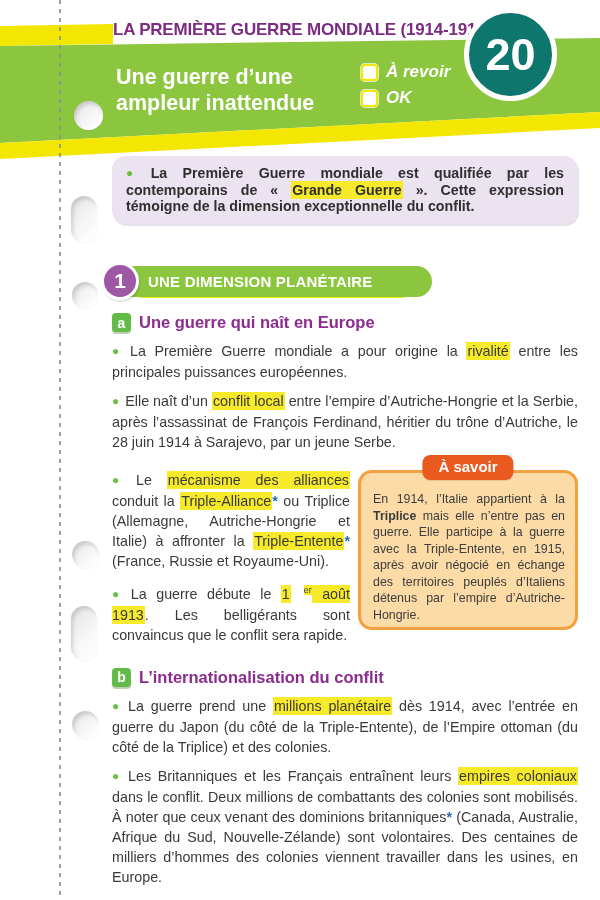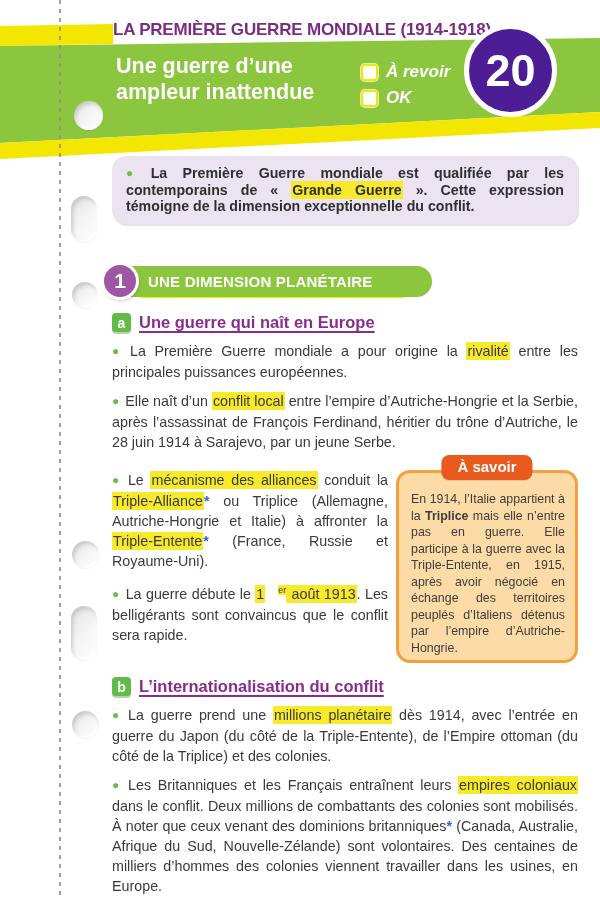--- a/index.html
+++ b/index.html
@@ -20,29 +20,29 @@
   .hole.h5{left:72px;top:711px;width:27px;height:27px;}
 
   
   header{position:relative;height:150px;z-index:1;}
   .shape{position:absolute;left:0;top:0;width:600px;height:170px;}
   .yellow-top{background:#f3e600;clip-path:polygon(0px 26px,113px 24px,113px 44px,0px 46px);}
   .green-band{background:#8cc63f;clip-path:polygon(0px 46px,600px 38px,600px 112px,0px 143px);}
   .yellow-bottom{background:#f3e600;clip-path:polygon(0px 143px,600px 112px,600px 128px,0px 159px);}
   .series-title{position:absolute;left:113px;top:20px;font-size:17px;font-weight:800;
     letter-spacing:-.2px;color:#7c2b83;white-space:nowrap;}
-  .chapter-title{position:absolute;left:116px;top:53px;width:258px;font-size:21.5px;line-height:26px;
+  .chapter-title{position:absolute;left:116px;top:64px;width:258px;font-size:21.5px;line-height:26px;
     font-weight:800;color:#ffffff;}
   .checkboxes{position:absolute;left:361px;top:62px;}
   .cb-row{display:flex;align-items:center;margin-bottom:6px;}
   .cb-box{width:13px;height:13px;background:#ffffff;border:2px solid #f3e600;border-radius:4px;
     box-shadow:0 0 0 1px rgba(255,255,255,.7);}
   .cb-label{margin-left:8px;color:#ffffff;font-size:17px;font-weight:700;font-style:italic;}
-  .badge{position:absolute;left:464px;top:24px;width:93px;height:93px;border-radius:50%;
-    background:#4c1d95;border:5px solid #ffffff;box-sizing:border-box;display:flex;
+  .badge{position:absolute;left:464px;top:8px;width:93px;height:93px;border-radius:50%;
+    background:#0f766e;border:5px solid #ffffff;box-sizing:border-box;display:flex;
     align-items:center;justify-content:center;color:#fff;font-size:45px;font-weight:800;}
 
   
   main{position:relative;z-index:2;margin:6px 22px 0 112px;width:466px;}
   .intro{background:#ece3f0;border-radius:14px;padding:9px 14px 10px 14px;
     font-weight:700;font-size:14.2px;line-height:16px;color:#2f2f2f;text-align:justify;
     box-shadow:1px 2px 0 rgba(160,130,170,.25);}
   .dot{color:#6abf45;font-size:12px;margin-right:6px;position:relative;top:-1px;}
 
   .sec-header{position:relative;height:33px;margin-top:42px;}
@@ -50,27 +50,27 @@
   .sec-pill{position:absolute;left:4px;top:0;width:284px;height:31px;border-radius:16px;background:#8cc63f;
     color:#fff;font-size:15px;font-weight:700;letter-spacing:.2px;line-height:31px;padding-left:32px;box-sizing:content-box;}
   .sec-num{position:absolute;left:-11px;top:-4px;width:38px;height:38px;border-radius:50%;background:#9d57a4;
     border:3px solid #fff;box-sizing:border-box;display:flex;align-items:center;justify-content:center;
     color:#fff;font-size:21px;font-weight:800;z-index:3;box-shadow:1px 2px 2px rgba(0,0,0,.12);}
 
   .sub-heading{display:flex;align-items:center;margin-top:14px;}
   .sub-letter{width:19px;height:19px;border-radius:4px;background:#61bb46;color:#fff;font-size:14px;
     font-weight:800;display:flex;align-items:center;justify-content:center;box-shadow:0 2px 0 rgba(60,120,40,.35);}
   .sub-title{margin-left:8px;color:#8a2c8d;font-size:16.5px;font-weight:800;
-    text-decoration:underline;text-decoration-thickness:2px;text-underline-offset:3px;}
+    text-decoration-thickness:2px;text-underline-offset:3px;}
 
   p.bullet{margin:9px 0;font-size:14.3px;line-height:20px;text-align:justify;color:#3a3a3a;}
 
   .two-col{display:flex;gap:8px;align-items:flex-start;}
   .col-left{width:276px;}
-  .col-right{width:182px;flex:none;}
+  .col-right{width:220px;flex:none;}
 
   .aside{position:relative;padding-top:15px;margin-top:-6px;}
   .aside-tab{position:absolute;top:0;left:50%;transform:translateX(-50%);background:#e95a1f;color:#fff;
     font-size:15px;font-weight:800;padding:3px 16px 5px 16px;border-radius:8px;white-space:nowrap;z-index:2;
     box-shadow:0 1px 0 rgba(0,0,0,.1);}
   .aside-box{border:3px solid #f5a03f;background:#fcdba6;border-radius:14px;
     padding:18px 10px 4px 12px;font-size:12.4px;line-height:16.5px;text-align:justify;color:#3d3d3d;}
 
   
   .sg-plain{}

